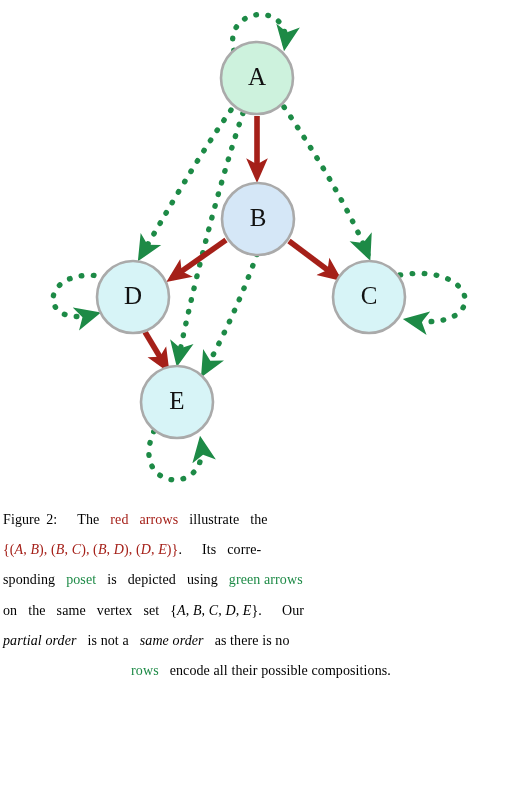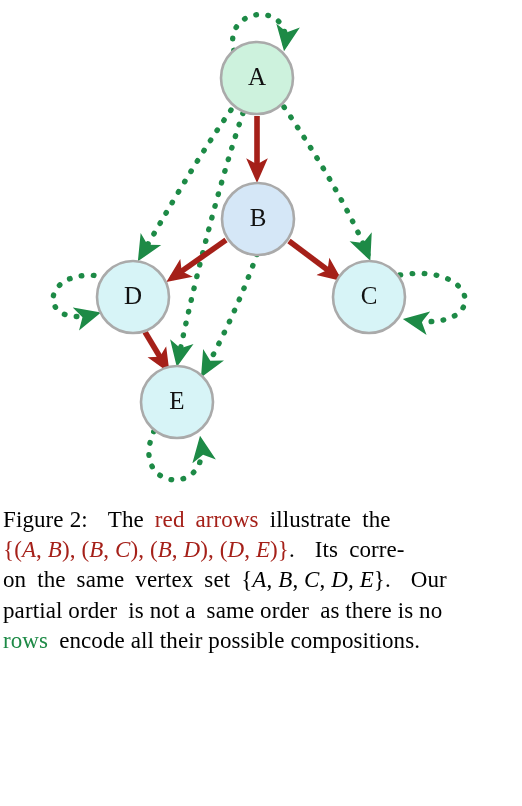--- a/index.html
+++ b/index.html
@@ -36,36 +36,36 @@
     font-size: 25px;
     fill: #111111;
     text-anchor: middle;
     dominant-baseline: middle;
   }
   #caption {
     position: absolute;
     left: 3px;
     top: 505px;
     width: 516px;
-    font-size: 23px;
+    font-size: 14px;
     line-height: 30.2px;
     text-align: justify;
     text-justify: inter-word;
     letter-spacing: 0.1px;
   }
   #caption .ln {
     display: block;
     white-space: nowrap;
   }
   #caption .ln.last {
-    text-align: left;
+    text-align: center;
   }
   .red { color: #a52019; }
   .green { color: #1d8a46; }
-  .ital { }
+  .ital { font-style: italic; }
   .mi {
     font-family: "Liberation Serif", "DejaVu Serif", serif;
     font-style: italic;
   }
   .gap { display: inline-block; width: 11px; }
   .gap-lg { display: inline-block; width: 20px; }
   .gap-sm { display: inline-block; width: 6px; }
 </style>
 </head>
 <body style="background: rgb(255, 255, 255);">
@@ -143,20 +143,21 @@
     </svg>
   </div>
 
   <div id="caption">
 
     <span class="ln"><span>Figure</span><span class="gap-sm"></span><span>2:</span><span class="gap-lg"></span><span>The</span><span class="gap"></span><span class="red">red</span><span class="gap"></span><span class="red">arrows</span><span class="gap"></span><span>illustrate</span><span class="gap"></span><span>the</span></span>
 
 
     <span class="ln"><span class="red">{(</span><span class="red mi">A</span><span class="red">, </span><span class="red mi">B</span><span class="red">), (</span><span class="red mi">B</span><span class="red">, </span><span class="red mi">C</span><span class="red">), (</span><span class="red mi">B</span><span class="red">, </span><span class="red mi">D</span><span class="red">), (</span><span class="red mi">D</span><span class="red">, </span><span class="red mi">E</span><span class="red">)}</span><span>.</span><span class="gap-lg"></span><span>Its</span><span class="gap"></span><span>corre-</span></span>
 
+    <span class="ln"><span>sponding</span><span class="gap"></span><span class="green">poset</span><span class="gap"></span><span>is</span><span class="gap"></span><span>depicted</span><span class="gap"></span><span>using</span><span class="gap"></span><span class="green">green arrows</span></span>
 
     <span class="ln"><span>on</span><span class="gap"></span><span>the</span><span class="gap"></span><span>same</span><span class="gap"></span><span>vertex</span><span class="gap"></span><span>set</span><span class="gap"></span><span>{</span><span class="mi">A</span><span>, </span><span class="mi">B</span><span>, </span><span class="mi">C</span><span>, </span><span class="mi">D</span><span>, </span><span class="mi">E</span><span>}.</span><span class="gap-lg"></span><span>Our</span></span>
 
     <span class="ln"><span class="ital">partial order</span><span class="gap"></span><span>is not a</span><span class="gap"></span><span class="ital">same order</span><span class="gap"></span><span>as there is no</span></span>
 
 
 
     <span class="ln last"><span class="green">rows</span><span class="gap"></span><span>encode all their possible compositions.</span></span>
 
   </div>

